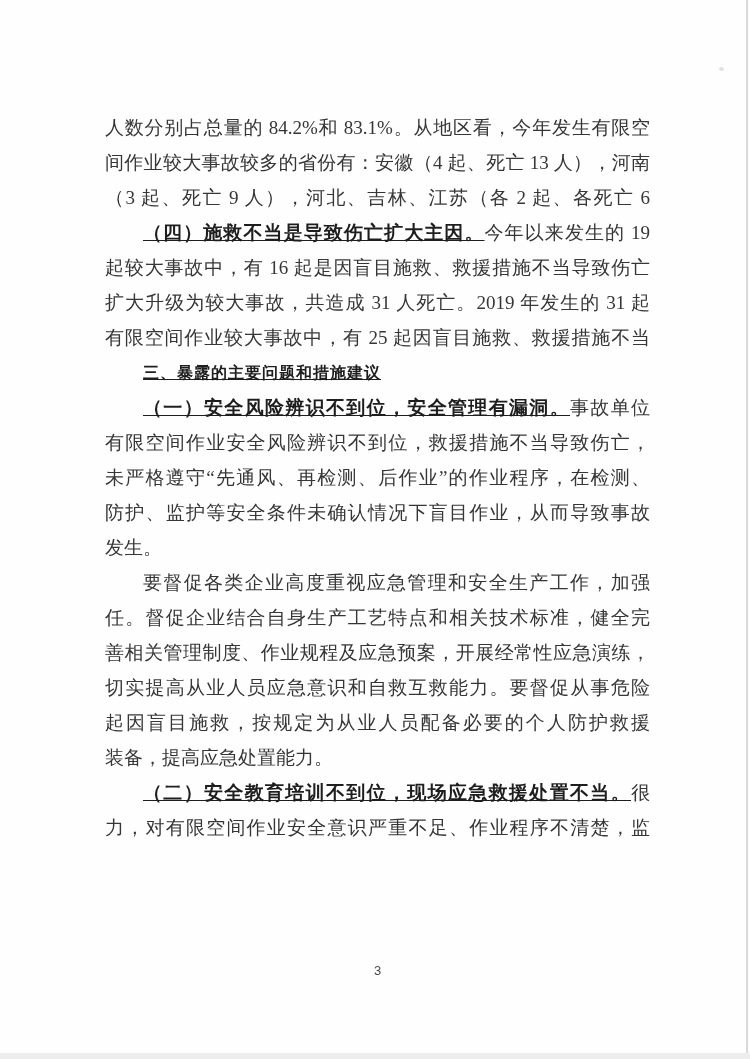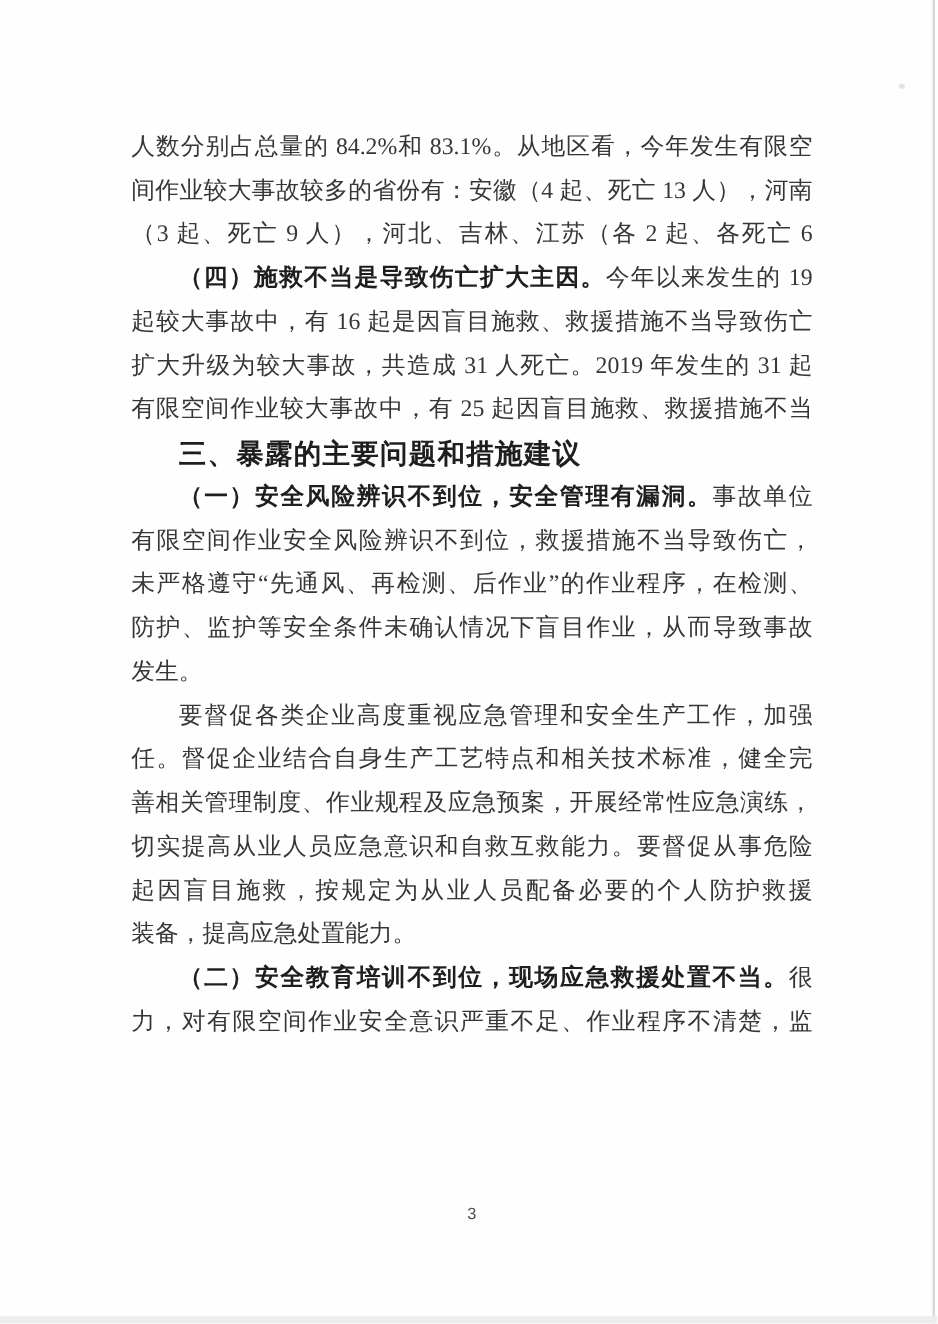--- a/index.html
+++ b/index.html
@@ -16,41 +16,42 @@
     color: var(--ink);
     overflow: hidden;
   }
   .page {
     position: relative;
     width: 750px; height: 1059px;
     background: var(--page-background);
   }
   .text-block {
     position: absolute;
-    left: 105px; top: 100px; width: 545px;
+    left: 105px; top: 110px; width: 545px;
   }
   .line {
     height: 35px;
     line-height: 35px;
     font-size: 19px;
     text-align: justify;
     text-align-last: justify;
     overflow: hidden;
     color: var(--ink);
   }
   .line.last { text-align-last: left; }
   .line.indent { text-indent: 38px; }
   .line .run { color: inherit; }
   .line .run.bold {
     font-family: "Liberation Sans", "DejaVu Sans", sans-serif;
     font-weight: 700;
     color: var(--ink-bold);
+    text-decoration: underline;
   }
   .line.heading {
-    font-size: 22px;
+    font-size: 16px;
     letter-spacing: 1px;
   }
   .page-number {
     position: absolute;
     top: 963px; left: 105px; width: 545px;
     text-align: center;
     font-size: 13px;
     color: #4a4a4a;
     font-family: "Liberation Sans", "DejaVu Sans", sans-serif;
   }

